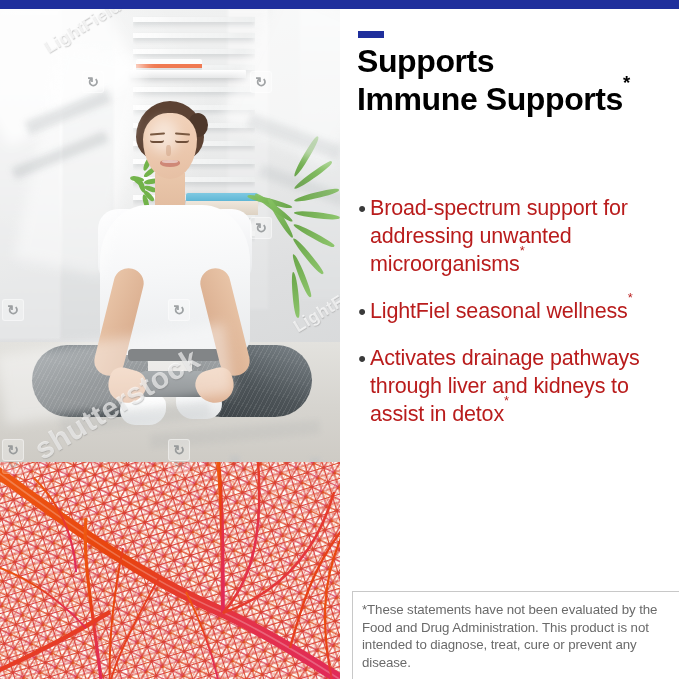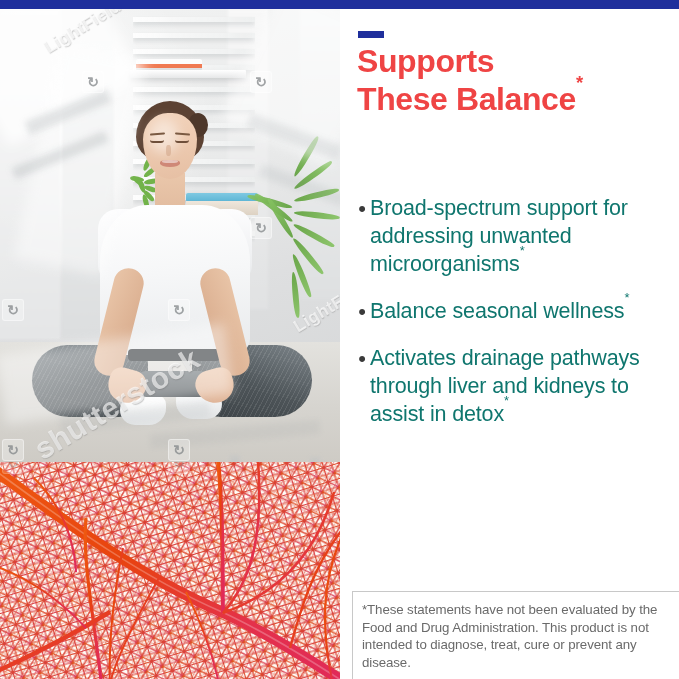--- a/index.html
+++ b/index.html
@@ -176,30 +176,30 @@
   
   .right-col {
     position:absolute; left:340px; top:9px; width:339px; height:670px;
     background:#ffffff;
   }
   .title-dash {
     position:absolute; left:18px; top:22px; width:26px; height:7px; background:#1f2f9c;
   }
   .headline {
     position:absolute; left:17px; top:33px; width:318px;
-    color:#ef4444; font-size:32px; line-height:1.20; font-weight:700;
+    color:#000000; font-size:32px; line-height:1.20; font-weight:700;
     letter-spacing:-.4px;
   }
   .headline sup { font-size:.58em; font-weight:700; top:-.55em; position:relative; }
 
   .bullets { position:absolute; left:14px; top:186px; width:322px; }
   .bullet { display:flex; margin-bottom:19px; }
   .bullet .dot { flex:0 0 16px; color:#3a3a3a; font-size:22px; line-height:1.28;
                  text-align:center; }
-  .bullet .btxt { color:#0f766e; font-size:21.5px; line-height:1.30; font-weight:400;
+  .bullet .btxt { color:#b91c1c; font-size:21.5px; line-height:1.30; font-weight:400;
                   letter-spacing:-.15px; }
   .bullet .btxt sup { font-size:.6em; top:-.6em; position:relative; }
 
   .disclaimer {
     position:absolute; left:12px; top:582px; width:330px;
     border:1px solid #c8c8c8; padding:9px 10px 8px 9px;
     color:#6a6a6a; font-size:13.3px; line-height:1.33;
     letter-spacing:-.1px;
   }
 </style>
@@ -379,33 +379,33 @@
       <div class="wm-badge" style="left:168px; top:-10px; opacity:.5">↻</div>
     </div>
   </div>
 
   <div class="right-col">
 
     <div class="title-dash"></div>
 
     <div class="headline">
       <div>Supports</div>
-      <div><span>These Balance</span><sup>*</sup></div>
+      <div><span>Immune Supports</span><sup>*</sup></div>
     </div>
 
     <div class="bullets">
 
       <div class="bullet">
         <div class="dot">•</div>
         <div class="btxt"><span>Broad-spectrum support for addressing unwanted microorganisms</span><sup>*</sup></div>
       </div>
 
       <div class="bullet">
         <div class="dot">•</div>
-        <div class="btxt"><span>Balance seasonal wellness</span><sup>*</sup></div>
+        <div class="btxt"><span>LightFiel seasonal wellness</span><sup>*</sup></div>
       </div>
 
       <div class="bullet">
         <div class="dot">•</div>
         <div class="btxt"><span>Activates drainage pathways through liver and kidneys to assist in detox</span><sup>*</sup></div>
       </div>
     </div>
 
     <div class="disclaimer">*These statements have not been evaluated by the Food and Drug Administration. This product is not intended to diagnose, treat, cure or prevent any disease.</div>
   </div>

